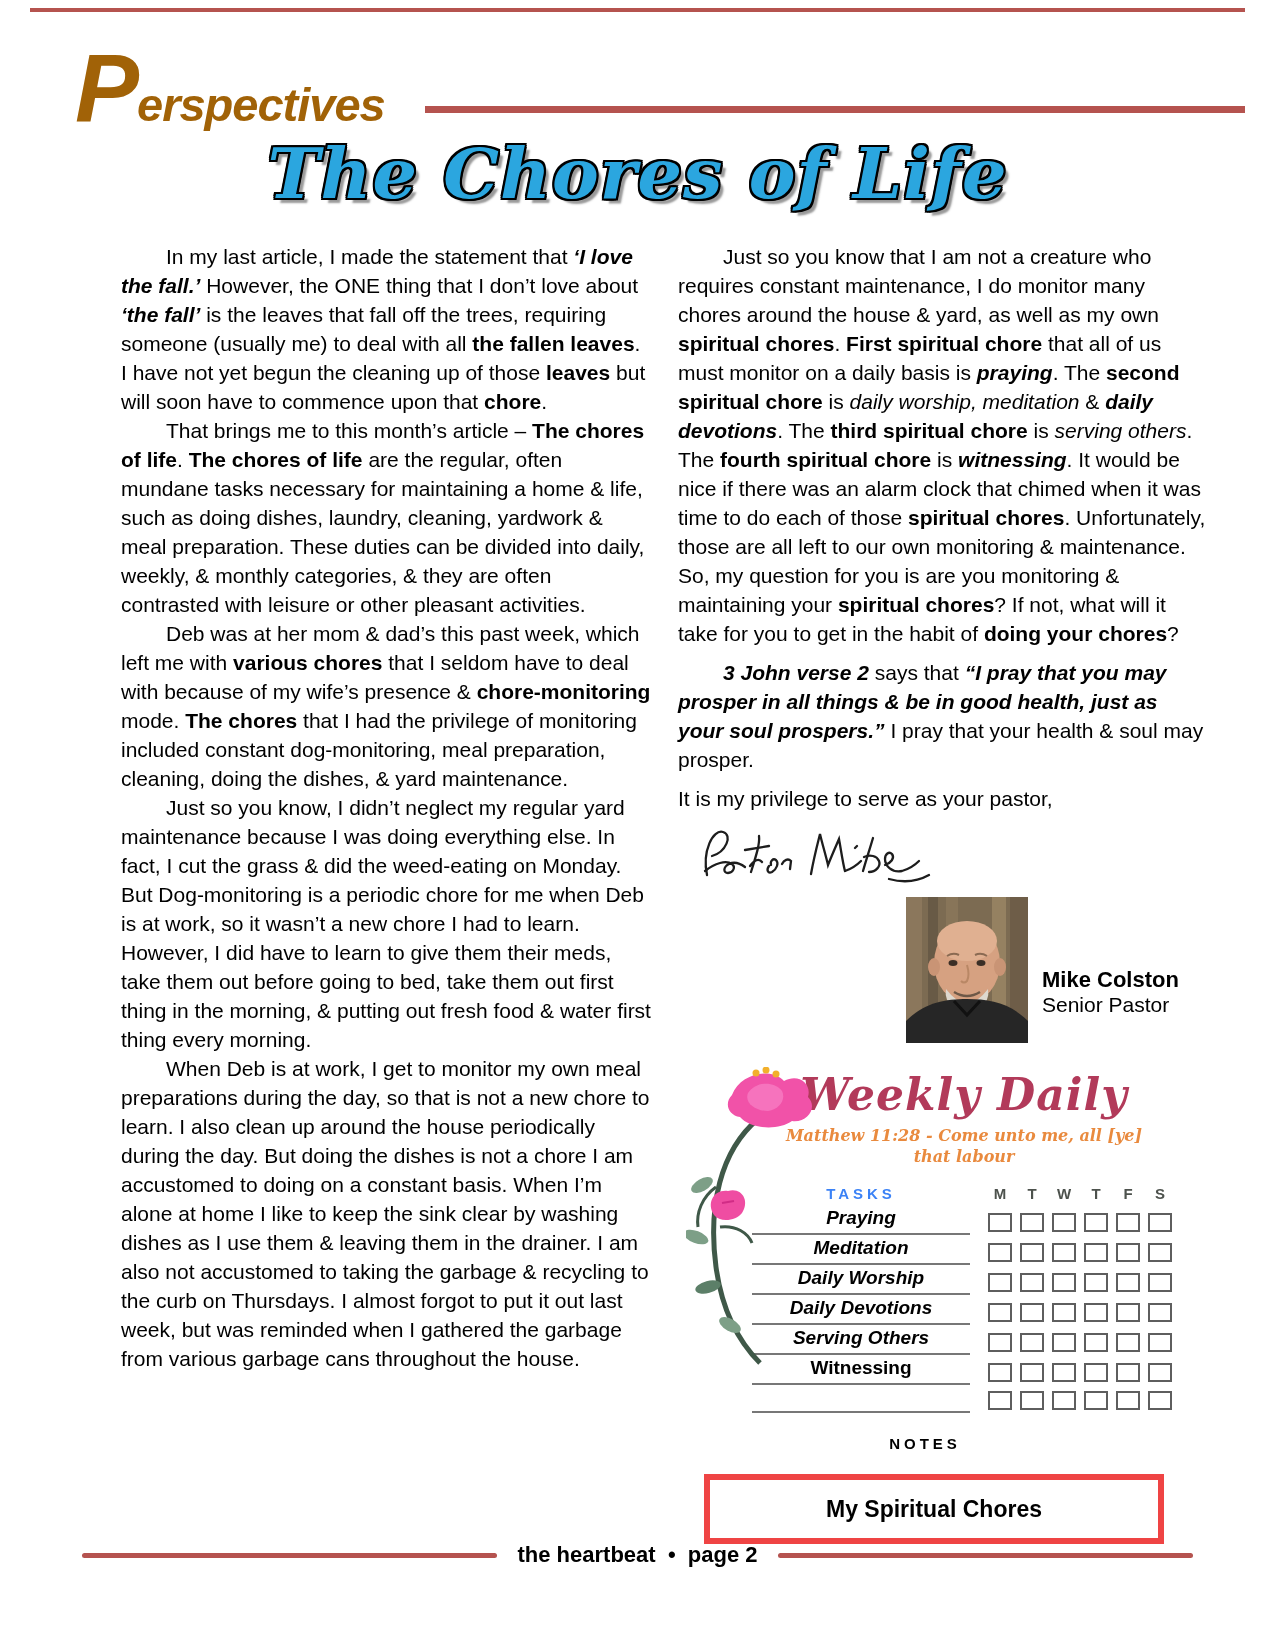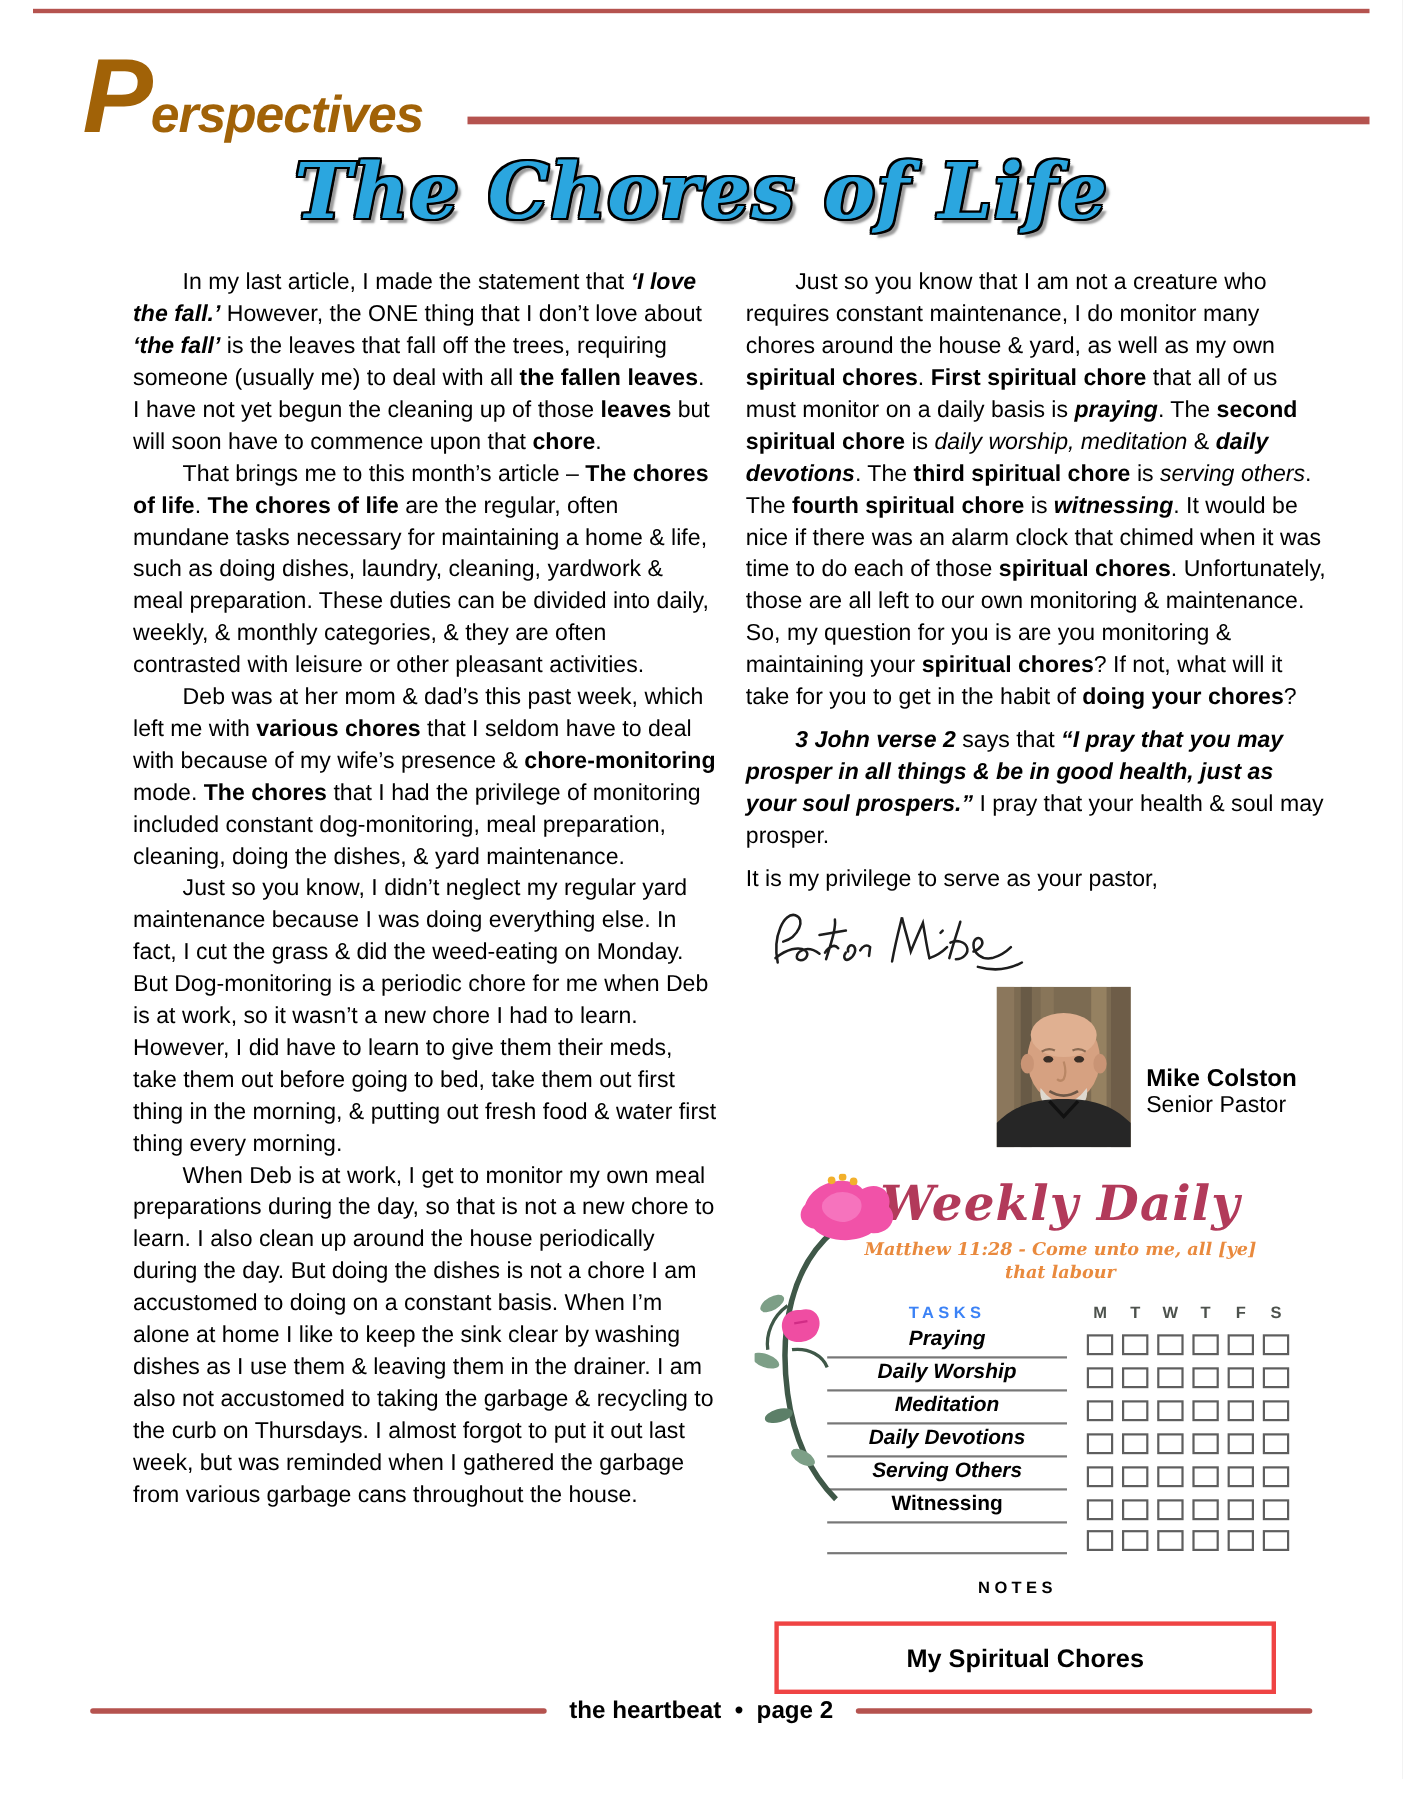--- a/index.html
+++ b/index.html
@@ -50,21 +50,21 @@
   .tlabel-head{text-align:center;font-size:15px;font-weight:bold;letter-spacing:4px;color:#3b82f6;}
   .days{display:flex;gap:8px;margin-left:18px;}
   .day{width:24px;text-align:center;font-size:15px;font-weight:bold;color:#4d524d;}
   .tl{border-bottom:2px solid #777;text-align:center;font-size:19px;font-weight:bold;padding-bottom:1px;
       white-space:nowrap;}
   .tl.it{font-style:italic;}
   .boxes{display:flex;gap:8px;margin-left:18px;margin-bottom:3px;}
   .cb{width:24px;height:19px;border:2px solid #5e5e5e;background:#fff;box-sizing:border-box;}
   .notes{margin-top:16px;text-align:center;font-size:15px;font-weight:bold;letter-spacing:4px;color:#000000;}
 
-  .chores-box{margin:16px 0 0 10px;width:448px;height:58px;border:4px solid #ef4444;
+  .chores-box{margin:16px 0 0 10px;width:448px;height:58px;border:6px solid #ef4444;
     display:flex;align-items:center;justify-content:center;font-weight:bold;font-size:23px;}
 
   
   .footer{position:absolute;top:1542px;left:0;right:0;display:flex;align-items:center;justify-content:center;}
   .fline{width:415px;height:5px;background:#b5534f;border-radius:3px;}
   .ftext{margin:0 20px;font-weight:bold;font-size:22px;white-space:nowrap;}
 </style>
 </head>
 <body>
 
@@ -184,32 +184,32 @@
               <div class="boxes">
                 <div class="cb"></div>
                 <div class="cb"></div>
                 <div class="cb"></div>
                 <div class="cb"></div>
                 <div class="cb"></div>
                 <div class="cb"></div>
               </div>
             </div>
             <div class="trow">
+              <div class="tl it">Meditation</div>
+              <div class="boxes">
+                <div class="cb"></div>
+                <div class="cb"></div>
+                <div class="cb"></div>
+                <div class="cb"></div>
+                <div class="cb"></div>
+                <div class="cb"></div>
+              </div>
+            </div>
+            <div class="trow">
               <div class="tl it">Daily Worship</div>
-              <div class="boxes">
-                <div class="cb"></div>
-                <div class="cb"></div>
-                <div class="cb"></div>
-                <div class="cb"></div>
-                <div class="cb"></div>
-                <div class="cb"></div>
-              </div>
-            </div>
-            <div class="trow">
-              <div class="tl it">Meditation</div>
               <div class="boxes">
                 <div class="cb"></div>
                 <div class="cb"></div>
                 <div class="cb"></div>
                 <div class="cb"></div>
                 <div class="cb"></div>
                 <div class="cb"></div>
               </div>
             </div>
             <div class="trow">

